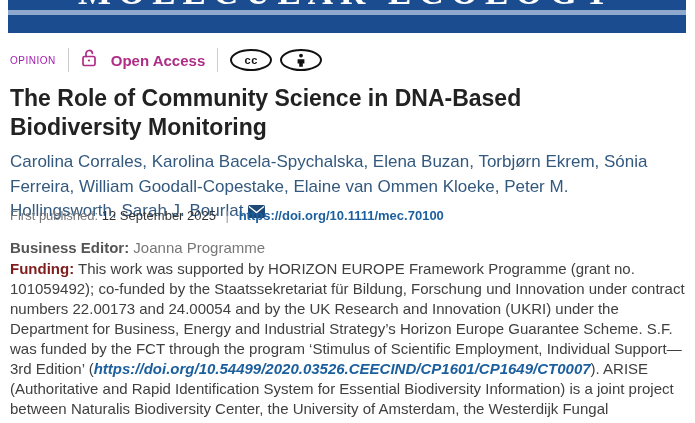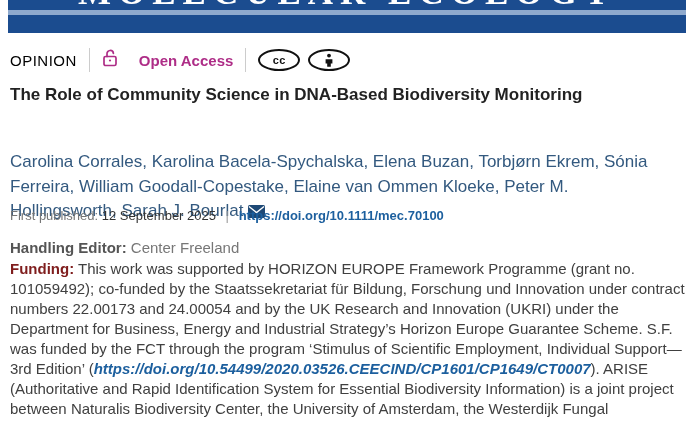--- a/index.html
+++ b/index.html
@@ -27,40 +27,40 @@
     position: absolute; top: 10px; left: 0; right: 0; height: 5px;
     background: #8ea9cd;
   }
 
   
   .meta-row {
     position: absolute; top: 48px; left: 10px;
     display: flex; align-items: center; gap: 12px;
   }
   .article-type {
-    font-size: 15px; color: #000000; letter-spacing: 0.5px;
+    font-size: 10px; color: #a21caf; letter-spacing: 0.5px;
   }
   .vdiv { width: 1px; height: 24px; background: #cccccc; }
-  .oa-badge { display: flex; align-items: center; gap: 21px; cursor: pointer; }
+  .oa-badge { display: flex; align-items: center; gap: 14px; cursor: pointer; }
   .oa-label { font-size: 15px; font-weight: 700; color: #ae2d87; }
   .license-icons { display: flex; align-items: center; gap: 8px; }
   .circle-icon {
     width: 42px; height: 22px; border-radius: 50%;
     border: 2px solid #111; display: flex; align-items: center; justify-content: center;
   }
   .cc-text {
     font-size: 11px; font-weight: 700; color: #111; line-height: 1;
     letter-spacing: 0.5px; transform: translateY(-0.5px);
   }
 
   
   .title {
     position: absolute; top: 84px; left: 10px;
     max-width: 632px;
-    font-size: 17px; font-weight: 700; color: #222222;
+    font-size: 23px; font-weight: 700; color: #222222;
     line-height: 1.25;
   }
   .authors {
     position: absolute; top: 150px; left: 10px;
     max-width: 640px;
     font-size: 17px; color: #33597f; line-height: 1.45;
   }
   .envelope { display: inline-block; vertical-align: -2px; margin-left: 5px; cursor: pointer; }
 
   .pub-line {
@@ -135,19 +135,19 @@
     </span></div>
 
   <div class="pub-line">
     <span>First published:</span>
     <span class="pub-date">12 September 2025</span>
     <span class="pub-sep">|</span>
     <span class="doi-link">https://doi.org/10.1111/mec.70100</span>
   </div>
 
   <div class="editor-line">
-    <span class="editor-label">Handling Editor:</span>
-    <span>Center Freeland</span>
+    <span class="editor-label">Business Editor:</span>
+    <span>Joanna Programme</span>
   </div>
 
   <p class="funding"><span class="funding-label">Funding:</span><span> This work was supported by HORIZON EUROPE Framework Programme (grant no. 101059492); co-funded by the Staatssekretariat für Bildung, Forschung und Innovation under contract numbers 22.00173 and 24.00054 and by the UK Research and Innovation (UKRI) under the Department for Business, Energy and Industrial Strategy’s Horizon Europe Guarantee Scheme. S.F. was funded by the FCT through the program ‘Stimulus of Scientific Employment, Individual Support—3rd Edition’ (</span><span class="funding-link">https://doi.org/10.54499/2020.03526.CEECIND/CP1601/CP1649/CT0007</span><span>). ARISE (Authoritative and Rapid Identification System for Essential Biodiversity Information) is a joint project between Naturalis Biodiversity Center, the University of Amsterdam, the Westerdijk Fungal Biodiversity Institute and the University of Twente. It was made possible by a subsidy from the Dutch Research Council (NWO) as part</span></p>
 
 </div>
 
 </body></html>

